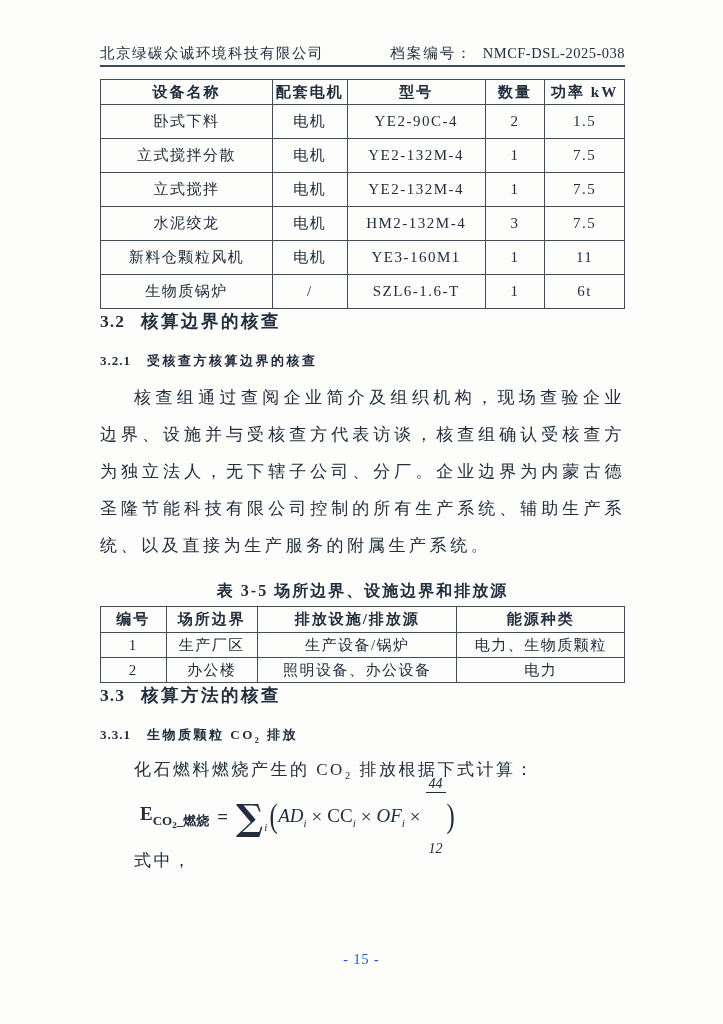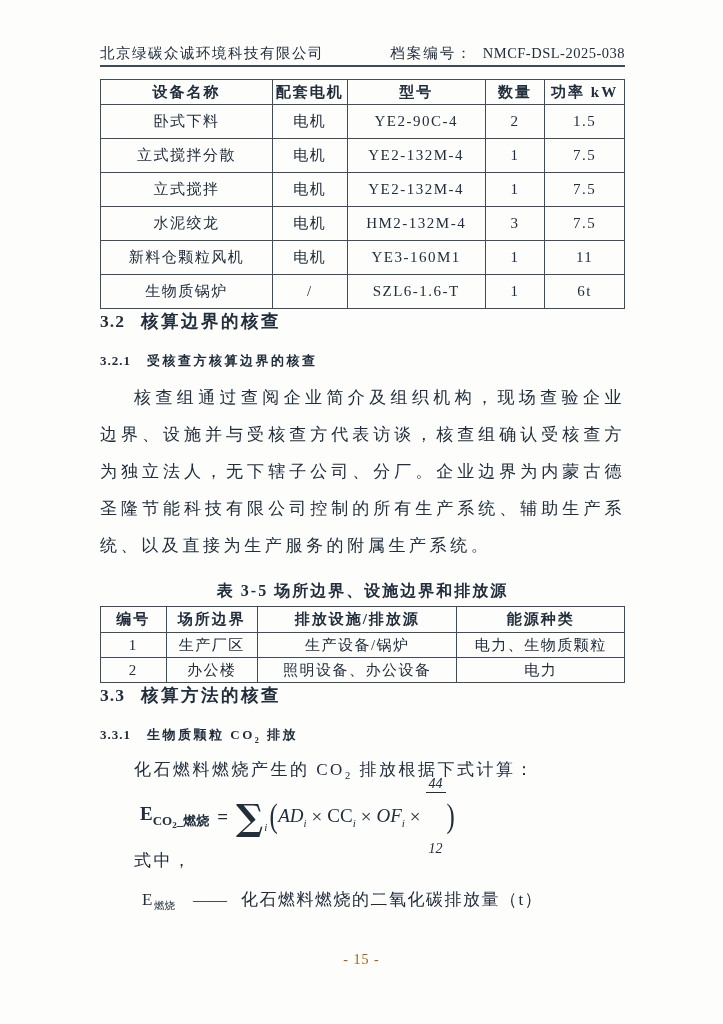--- a/index.html
+++ b/index.html
@@ -80,21 +80,21 @@
   .frac{display:inline-flex;flex-direction:column;align-items:center;font-size:14px;line-height:1.15;font-style:italic;gap:48px;}
   .frac .num{border-bottom:1.4px solid #222e3c;padding:0 3px;}
 
   .where-line{margin-top:6px;font-size:17px;letter-spacing:2.5px;text-indent:2em;}
   .edef-line{margin-top:16px;font-size:17px;letter-spacing:1.5px;margin-left:42px;}
   .edef-line .esub{font-size:10.5px;vertical-align:-4px;letter-spacing:0;}
   .edef-line .dash{margin:0 14px 0 18px;letter-spacing:0;}
 
   .footer{
     position:absolute;bottom:56px;left:0;width:723px;
-    text-align:center;font-size:14px;letter-spacing:1px;color:#a16207;
+    text-align:center;font-size:14px;letter-spacing:1px;color:#1d4ed8;
   }
 </style>
 </head>
 <body>
 
 <div class="page">
   <div class="content">
 
     <div class="doc-header">
       <span>北京绿碳众诚环境科技有限公司</span>
@@ -232,20 +232,17 @@
       <span class="times">×</span>
       <span class="frac">
         <span class="num">44</span>
         <span class="den">12</span>
       </span>
       <span class="paren">)</span>
     </div>
 
     <div class="where-line">式中，</div>
 
-    <div class="edef-line">
-      <span><span>E</span><span class="esub">燃烧</span></span><span class="dash">——</span><span>化石燃料燃烧的二氧化碳排放量（t）</span>
-    </div>
 
   </div>
 
   <div class="footer">- 15 -</div>
 </div>
 
 </body></html>

